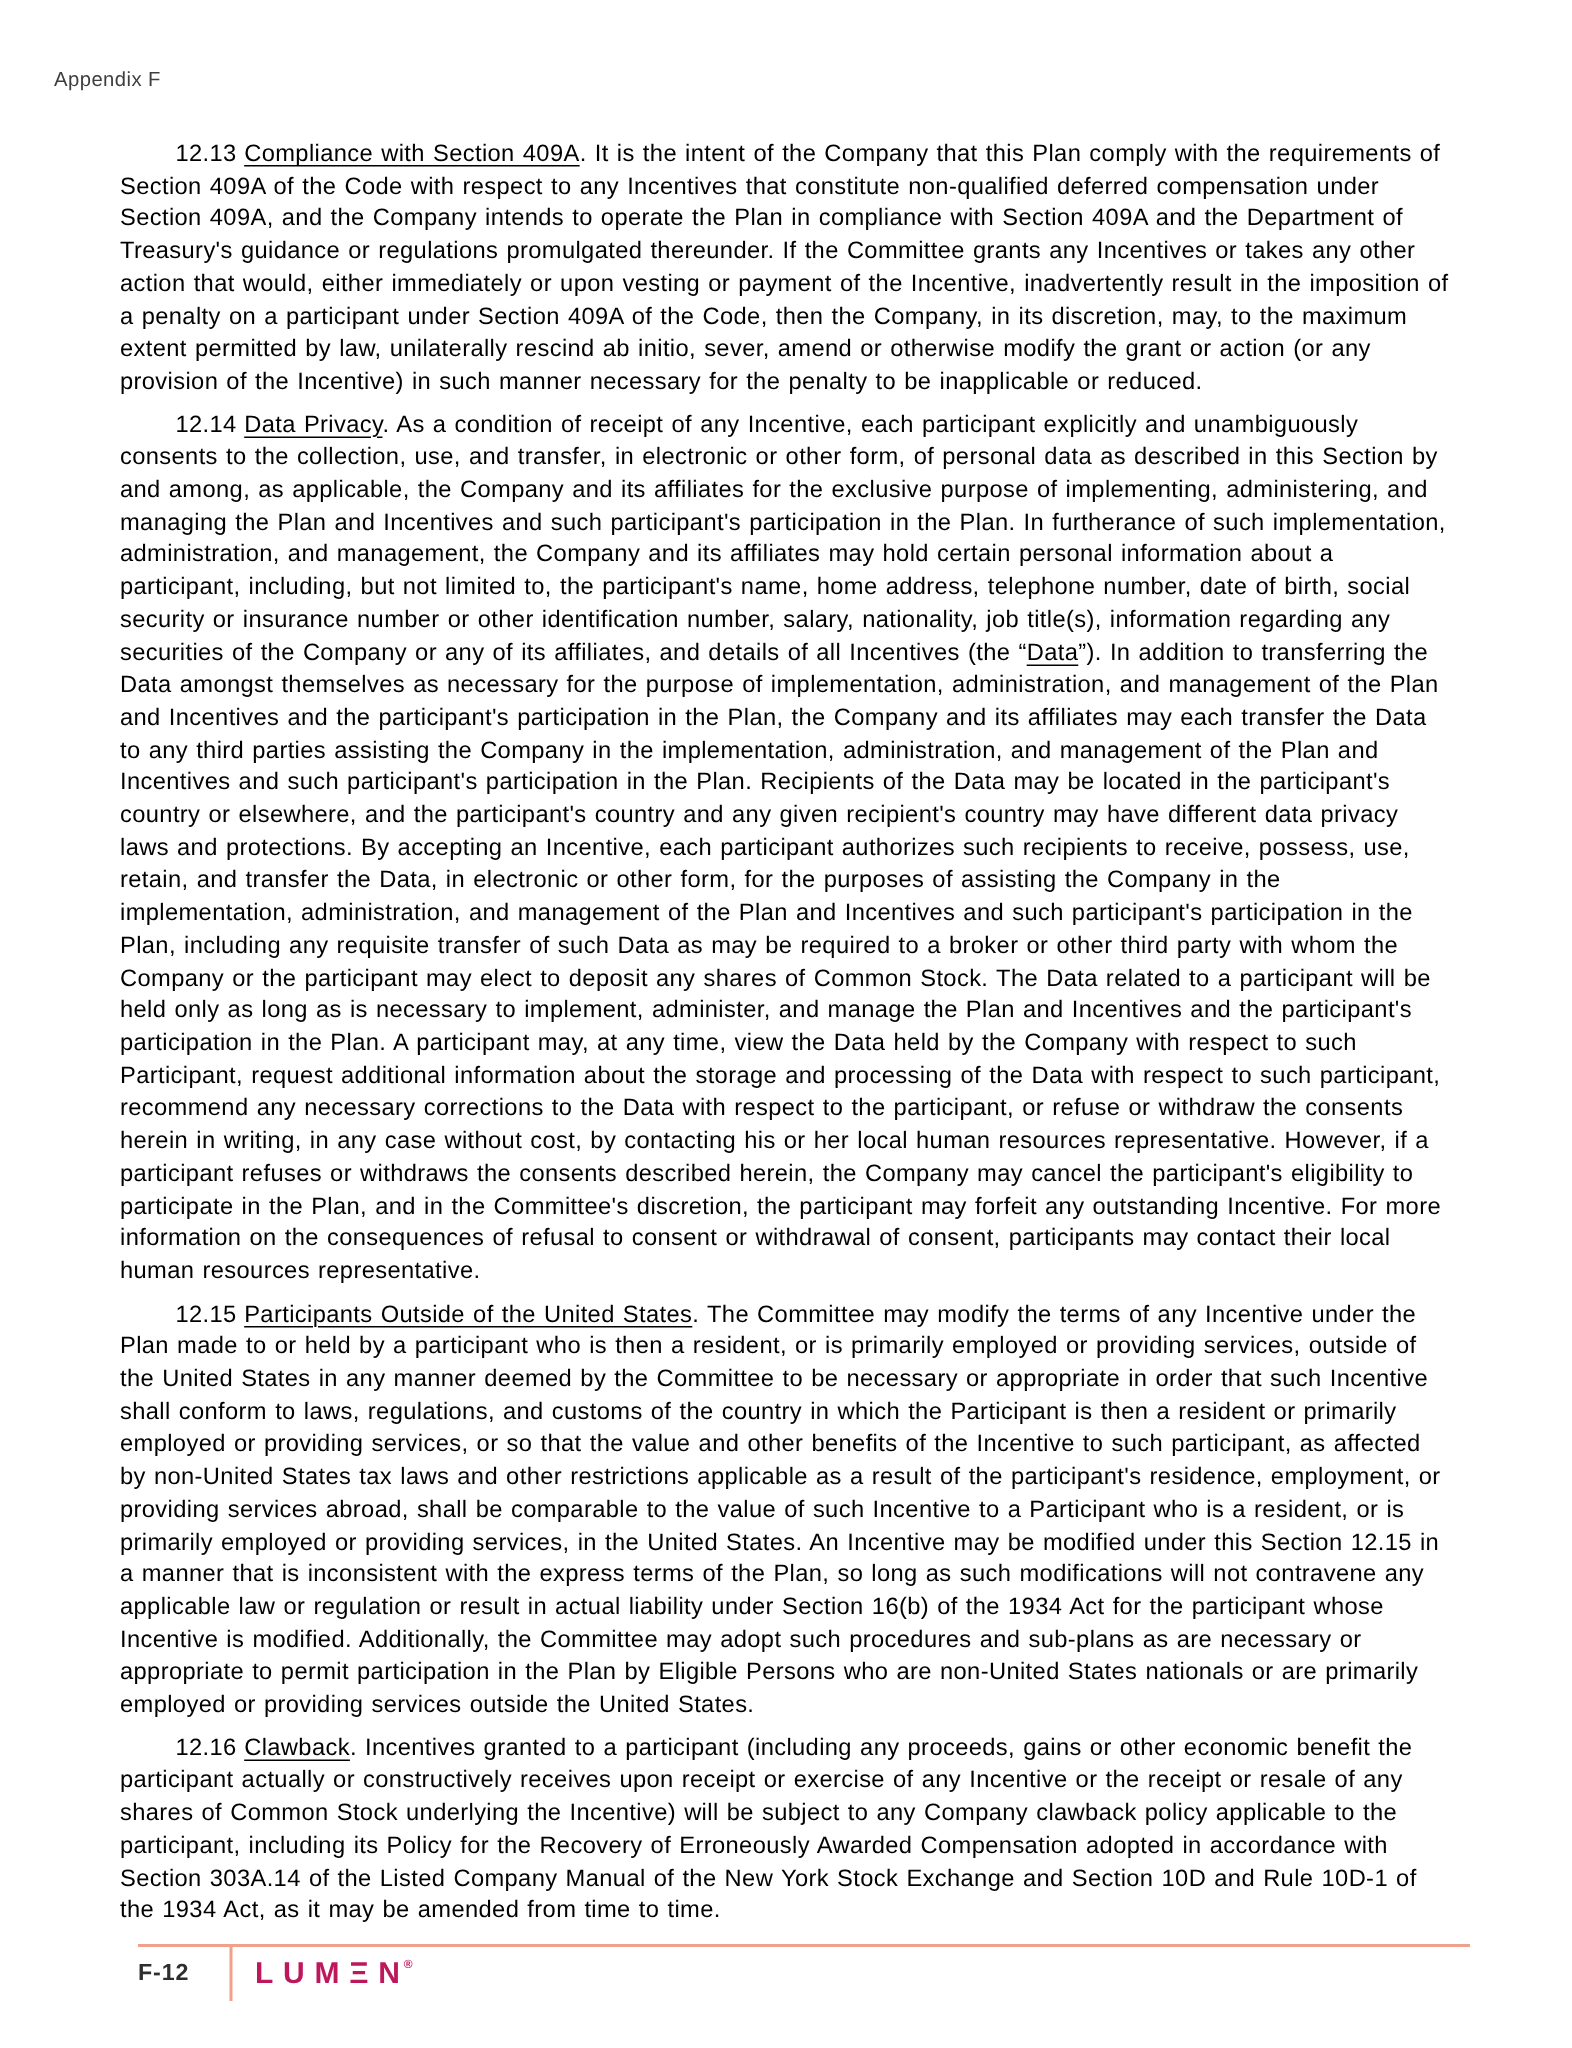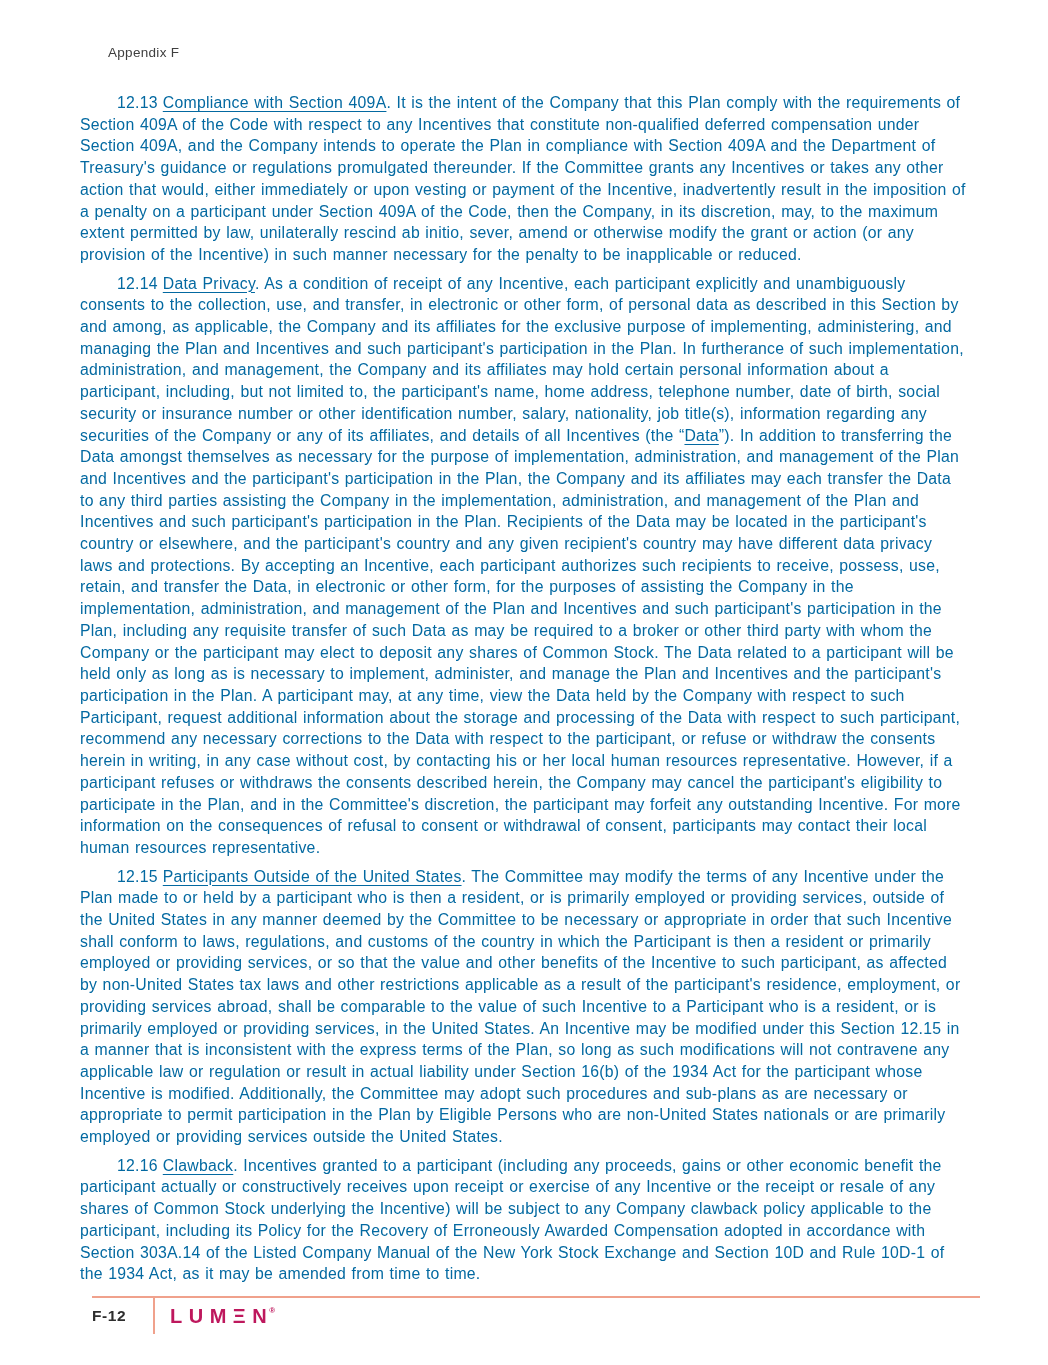--- a/index.html
+++ b/index.html
@@ -7,39 +7,39 @@
   .page {
     position: relative;
     width: 1048px;
     height: 1365px;
     background: #ffffff;
     font-family: "Liberation Sans", sans-serif;
     color: #3c3c3c;
     overflow: hidden;
   }
   .header {
-    padding: 45px 80px 0 108px;
+    padding: 45px 80px 0 36px;
     font-size: 13.5px;
     letter-spacing: 0.3px;
     color: #3e3e3e;
     margin-bottom: 32px;
   }
   .content {
     padding: 0 80px;
     width: 1048px;
   }
   .para {
     width: 888px;
     font-size: 15.8px;
     line-height: 21.7px;
     letter-spacing: 0.25px;
     word-spacing: 0.8px;
     text-indent: 37px;
     margin-bottom: 7px;
-    color: #0369a1;
+    color: #000000;
   }
   .sec-num { margin-right: 5px; }
   .u {
     text-decoration: underline;
     text-underline-offset: 2.5px;
     text-decoration-thickness: 1px;
   }
   .footer {
     position: absolute;
     left: 92px;

